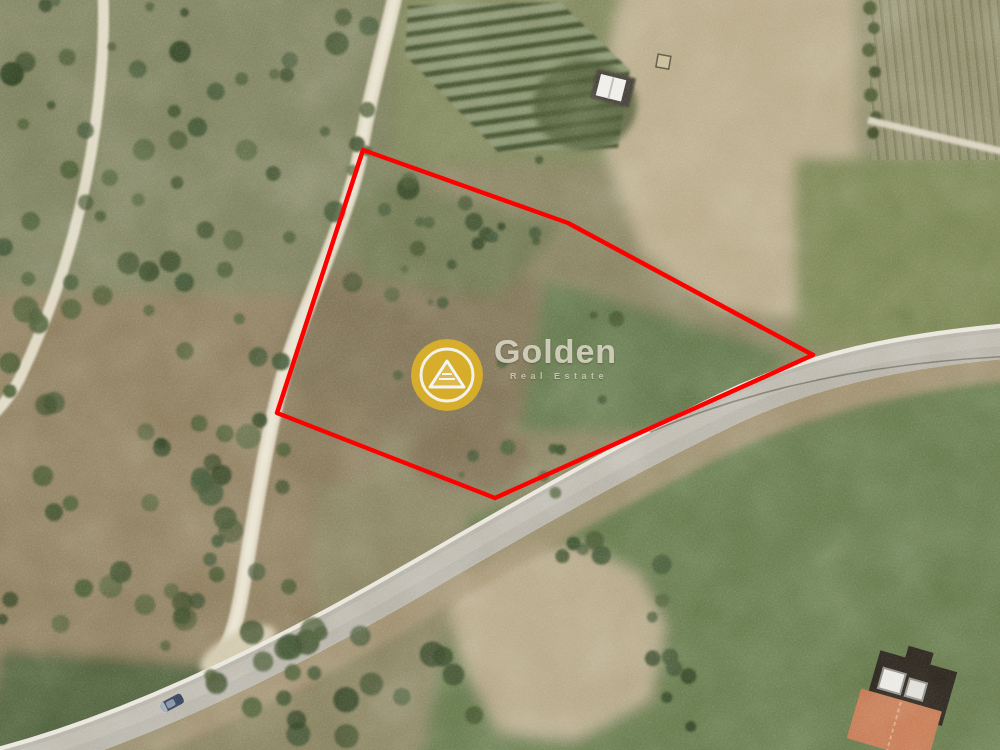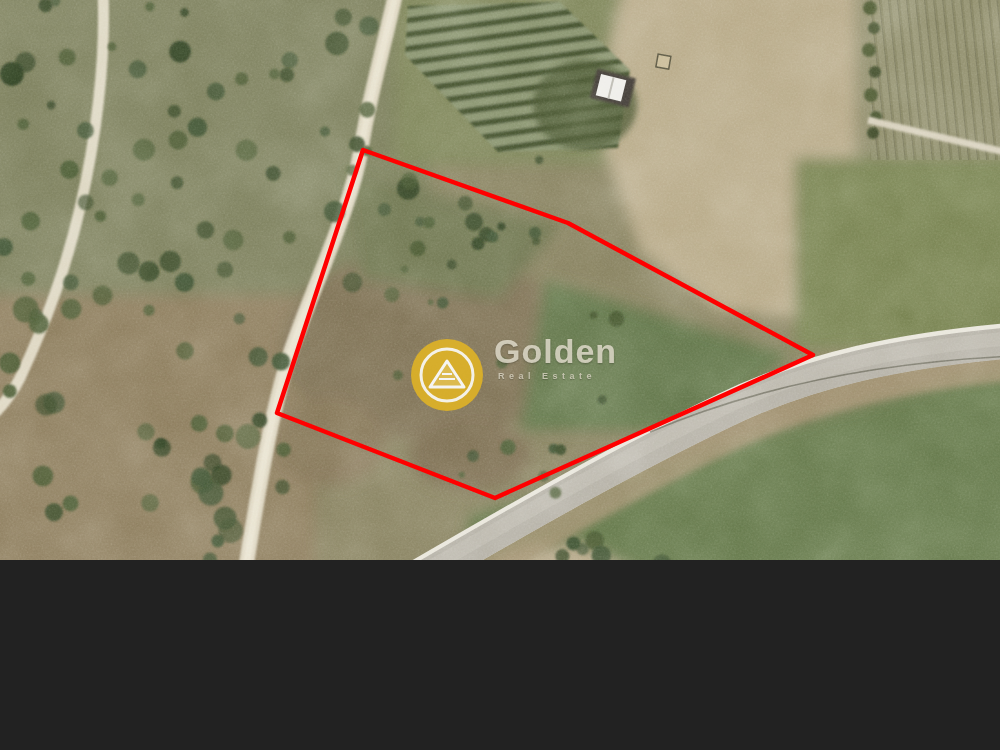--- a/index.html
+++ b/index.html
@@ -1,18 +1,18 @@
 <!DOCTYPE html>
 <html><head>
 <meta charset="utf-8">
 <style>
   html,body{margin:0;padding:0;background:#222;}
   .viewport{
     position:relative;
-    width:1000px;height:560px;
+    width:1000px;height:750px;
     overflow:hidden;
     font-family:"Liberation Sans", sans-serif;
   }
   .viewport svg.scene{display:block;width:1000px;height:750px;}
   
   .watermark{
     position:absolute;
     left:408px;top:330px;
     width:260px;height:90px;
     display:flex;align-items:flex-start;
@@ -23,21 +23,21 @@
   .wm-line1{
     font-size:34px;font-weight:700;letter-spacing:1px;line-height:1;
     margin-top:4px;text-shadow:0 1px 2px rgba(40,40,30,.35);
   }
   .wm-line2{
     font-size:34px;font-weight:700;letter-spacing:1px;line-height:1;
     margin-top:-2px;margin-left:17px;text-shadow:0 1px 2px rgba(40,40,30,.35);
   }
   .wm-tagline{
     font-size:9px;font-weight:700;letter-spacing:4.5px;
-    margin-top:3px;margin-left:4px;color:rgba(230,224,208,.72);
+    margin-top:3px;margin-left:16px;color:rgba(230,224,208,.72);
     text-shadow:0 1px 1px rgba(40,40,30,.3);
   }
 </style>
 </head>
 <body>
 
 <div class="viewport">
   <svg class="scene" viewBox="0 0 1000 750" xmlns="http://www.w3.org/2000/svg">
     <defs>
       <filter id="soft" x="-30%" y="-30%" width="160%" height="160%">

